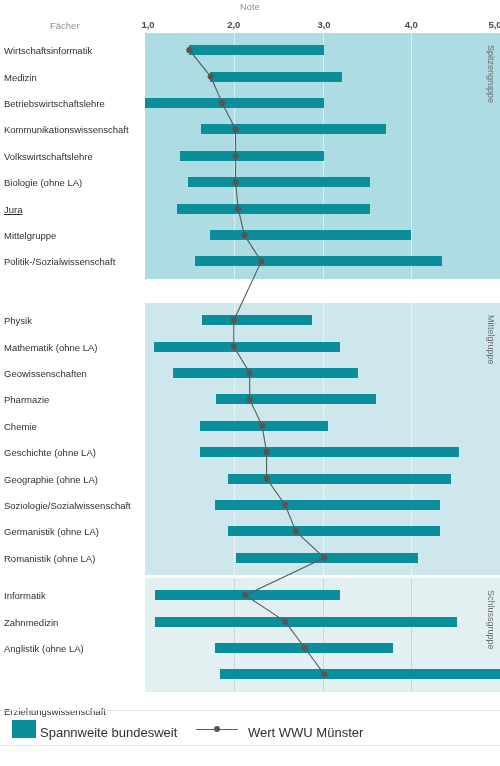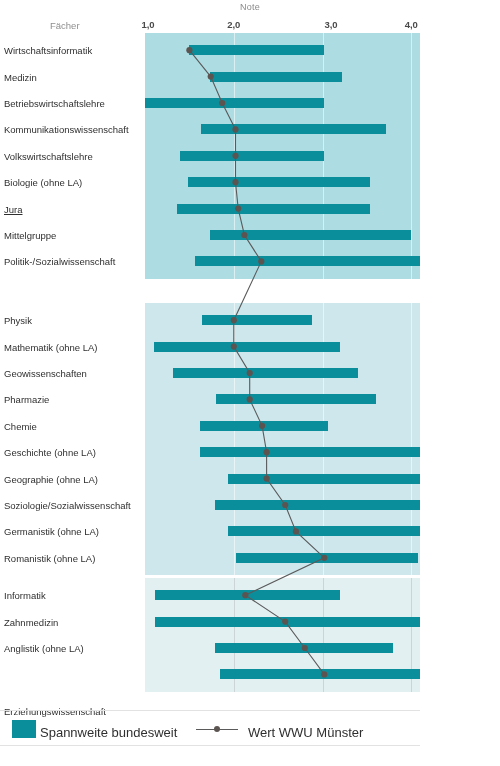--- a/index.html
+++ b/index.html
@@ -3,21 +3,21 @@
 <meta charset="utf-8">
 <style>
   * { box-sizing: border-box; }
   html, body {
     margin: 0; padding: 0;
     width: 500px; height: 766px;
     background: #ffffff;
     font-family: "Liberation Sans", sans-serif;
     color: #3a3a3a;
   }
-  #root { position: relative; width: 420px; height: 766px; overflow: hidden; }
+  #root { position: relative; width: 500px; height: 766px; overflow: hidden; }
 
   
   .axis-title {
     position: absolute;
     top: 2px;
     width: 500px;
     text-align: center;
     font-size: 9px;
     color: #8a8a8a;
     letter-spacing: .2px;
@@ -107,21 +107,21 @@
 <body>
 
 <div id="root">
 
   <div class="axis-title">Note</div>
   <div class="cat-header">Fächer</div>
 
   <div id="ticks">
       <div class="tick-label" style="left: 148px;">1,0</div>
       <div class="tick-label" style="left: 233.75px;">2,0</div>
-      <div class="tick-label" style="left: 331px;">3,0</div>
+      <div class="tick-label" style="left: 324px;">3,0</div>
       <div class="tick-label" style="left: 411.25px;">4,0</div>
       <div class="tick-label" style="left: 495px;">5,0</div>
     </div>
   <div id="panels">
       <div class="panel" style="top: 33px; height: 245.6px; background: rgb(174, 220, 227);">
         <div class="gridline" style="left: 88.75px;"></div>
         <div class="gridline" style="left: 177.5px;"></div>
         <div class="gridline" style="left: 266.25px;"></div>
         <div class="group-label" style="top: 12px; right: 4px;">Spitzengruppe</div>
       </div>

